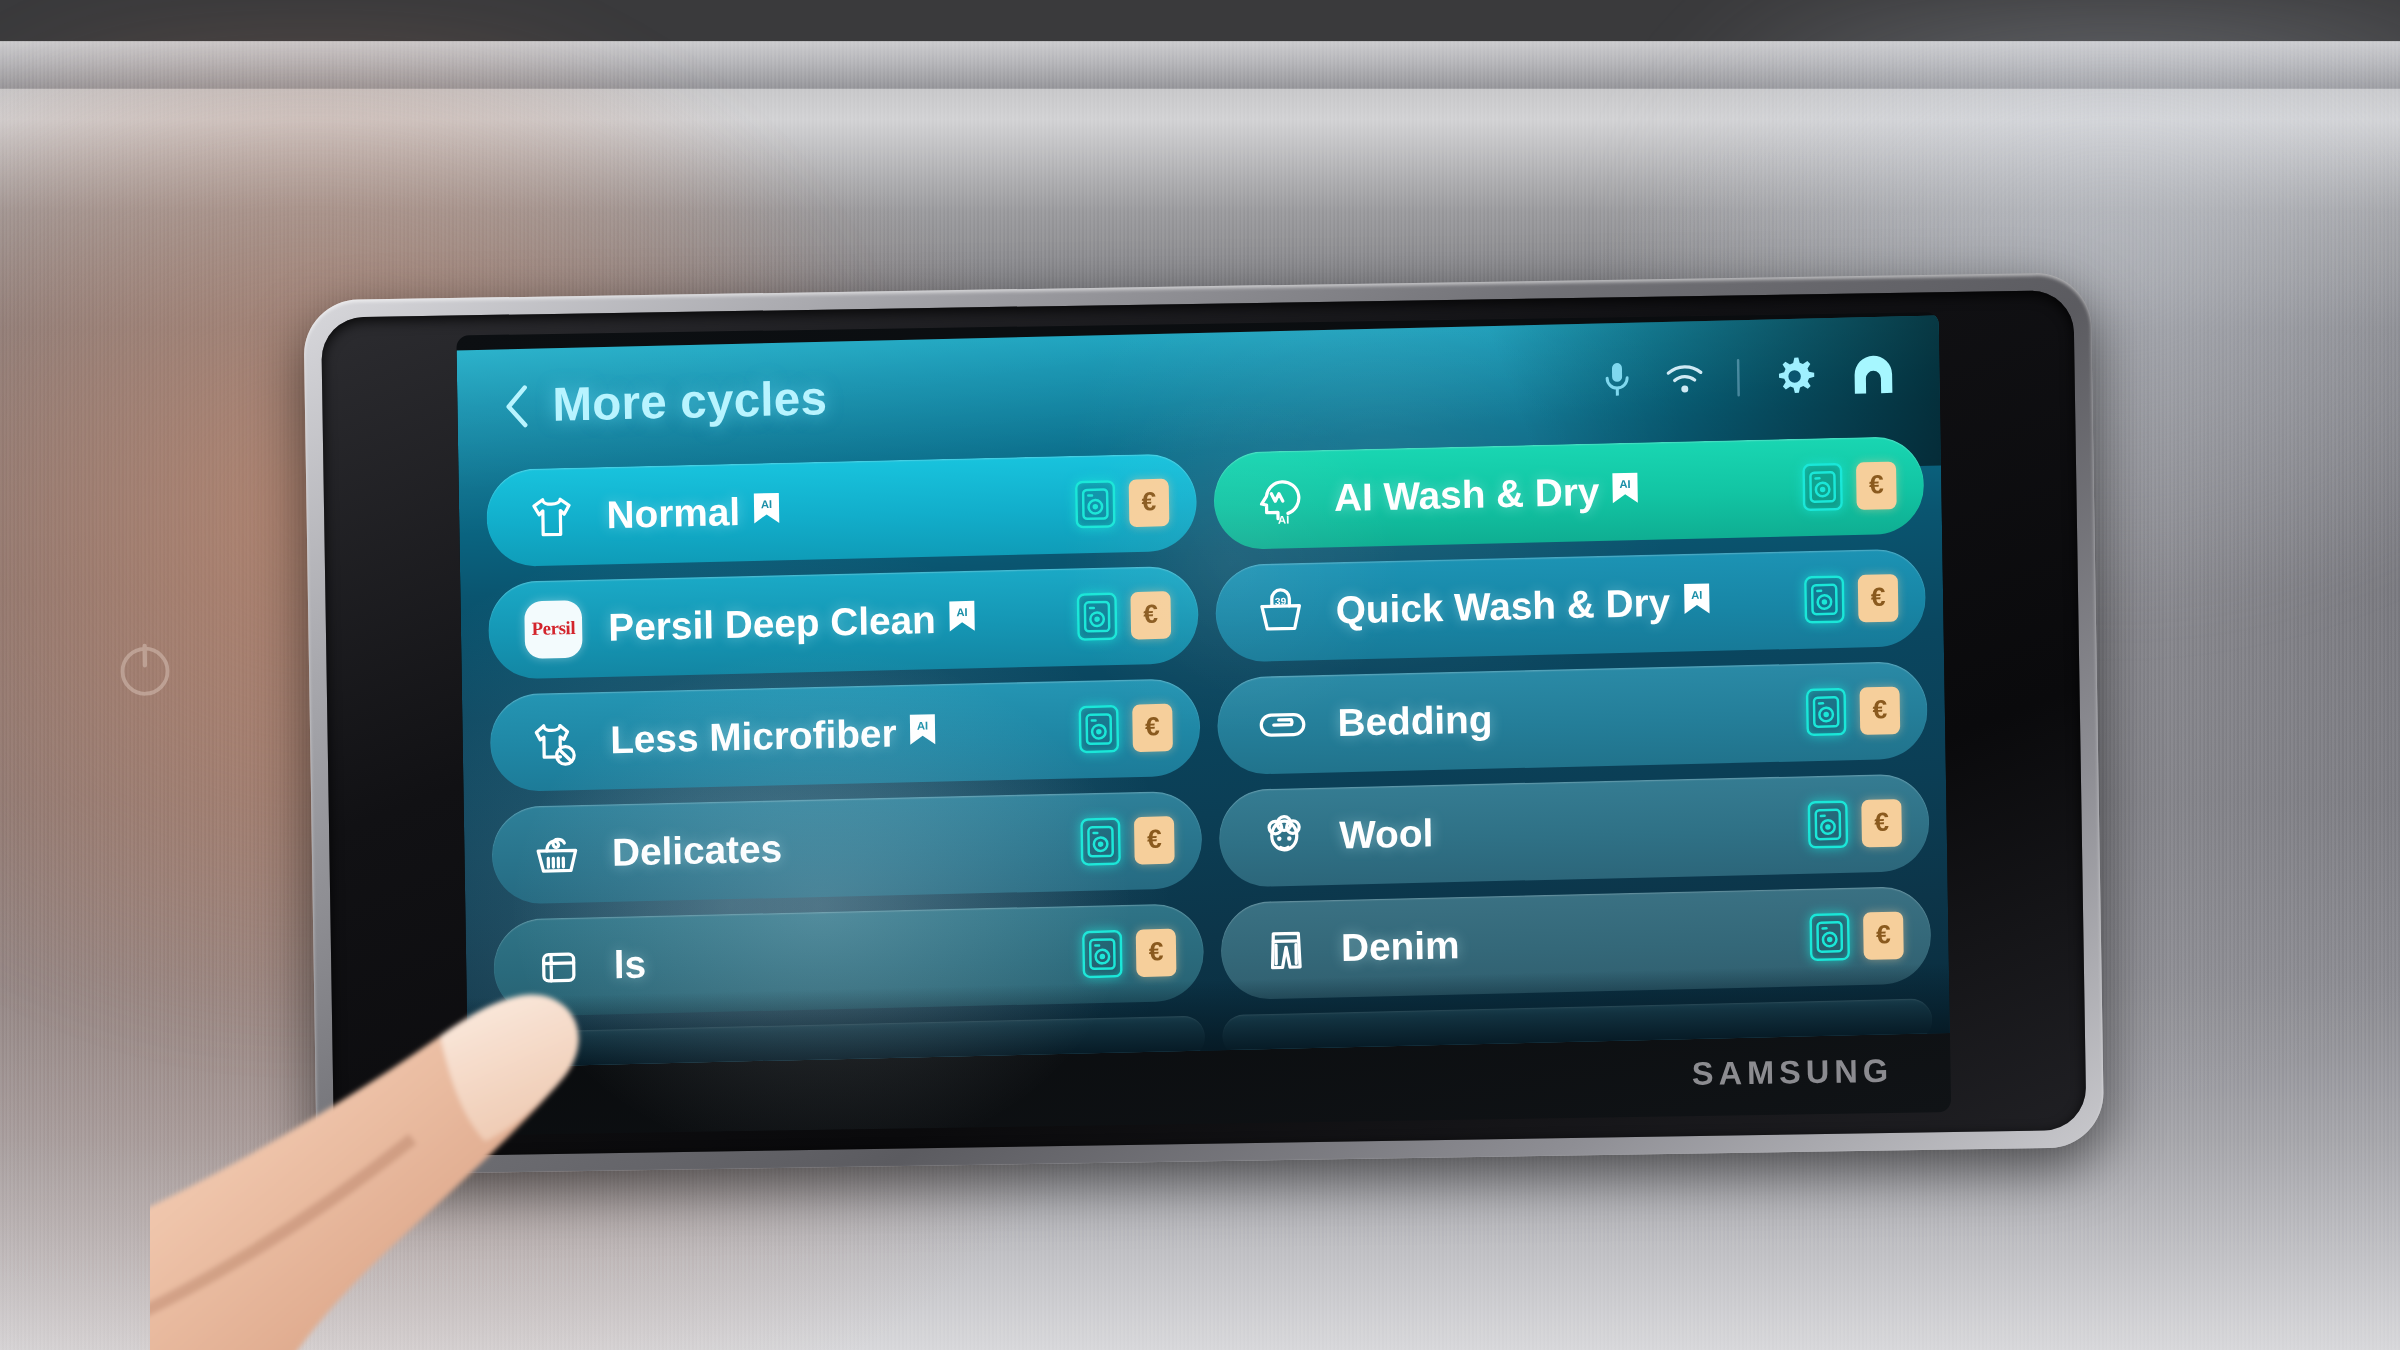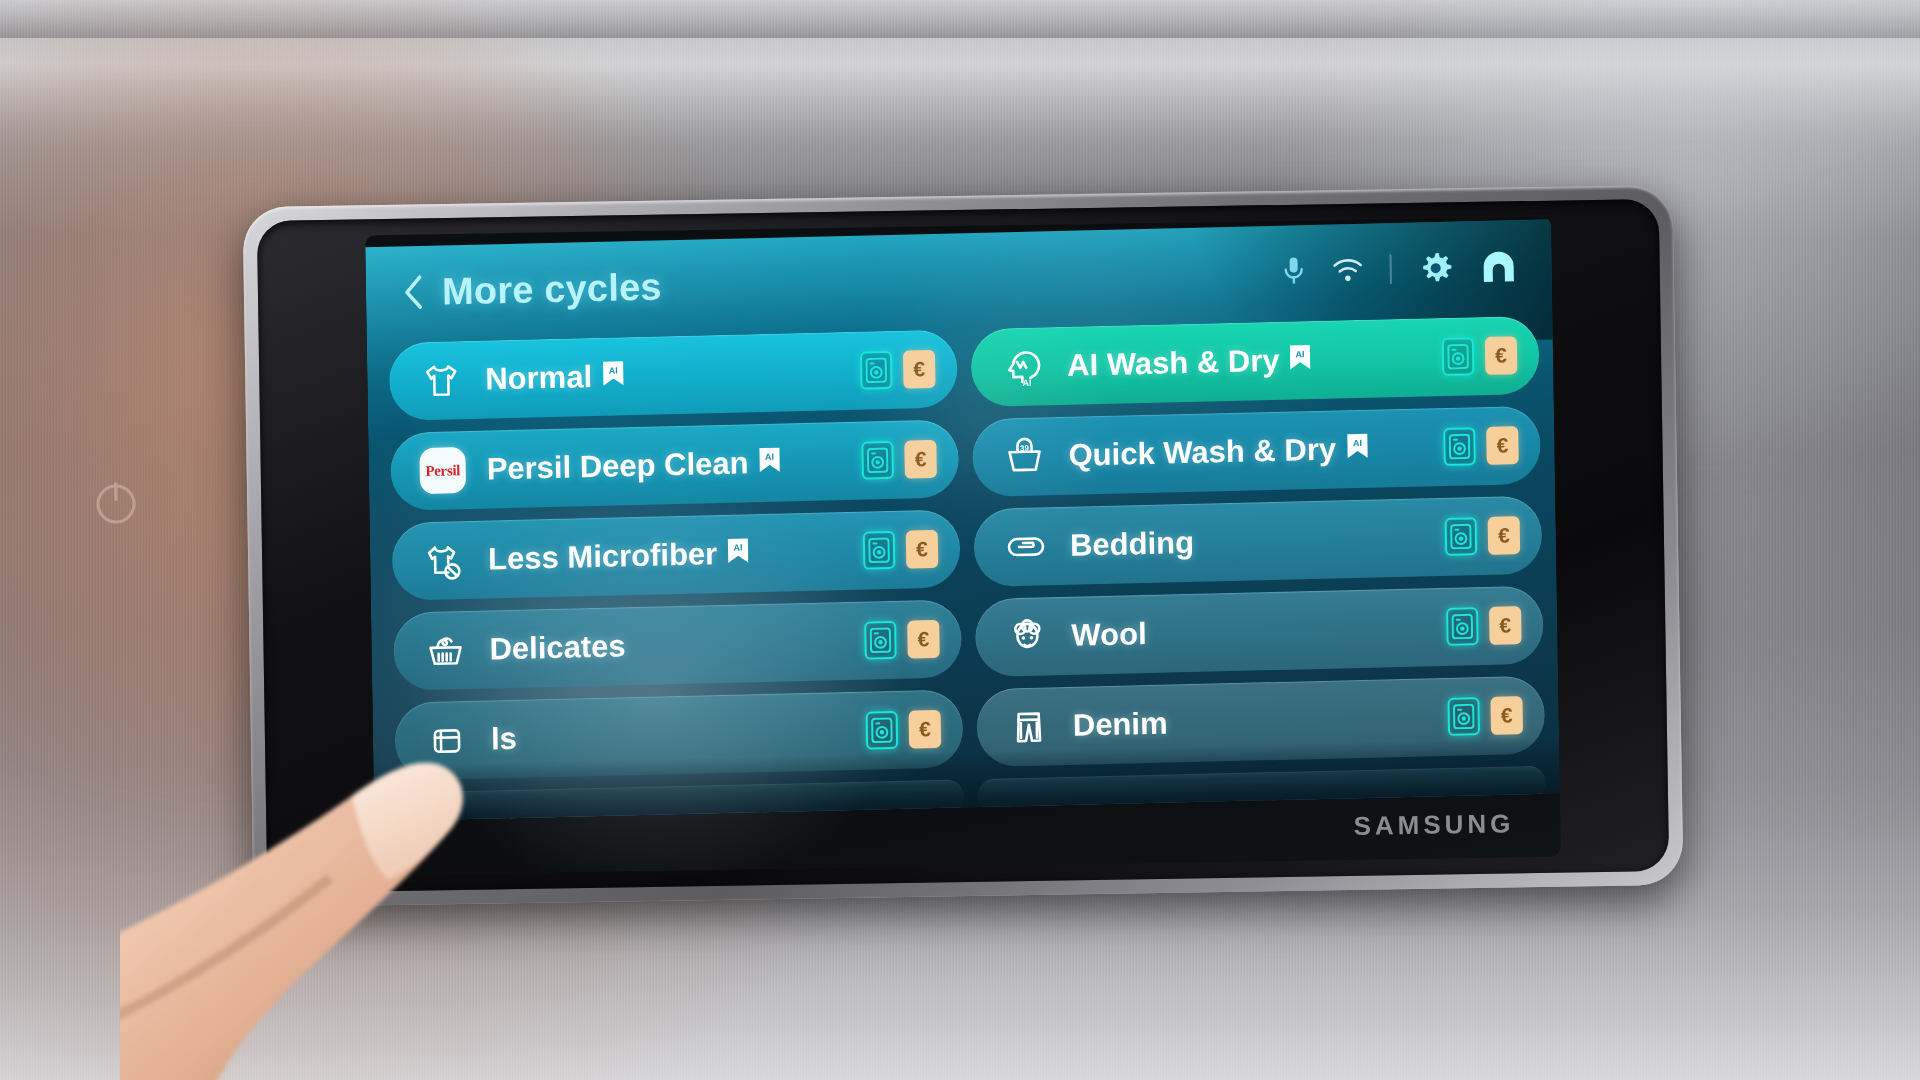--- a/index.html
+++ b/index.html
@@ -10,20 +10,21 @@
   }
 
   
   #appliance {
     position:absolute; inset:0;
     background:
       radial-gradient(ellipse 60% 90% at 14% 55%, rgba(176,126,104,0.55), rgba(176,126,104,0) 62%),
       radial-gradient(ellipse 40% 70% at 86% 40%, rgba(205,205,210,0.30), rgba(205,205,210,0) 60%),
       linear-gradient(180deg,#b9b9bb 0%, #d2d2d4 6%, #9b9b9e 13%, #7b7b80 22%, #6e6e74 42%,
                       #76767c 58%, #8a8a90 72%, #a6a6ab 84%, #c2c2c6 93%, #d8d8db 100%);
+    margin-top: 33px;
   }
   
   #brush {
     position:absolute; inset:0;
     background:repeating-linear-gradient(90deg,
       rgba(255,255,255,0.045) 0px, rgba(255,255,255,0.045) 1px,
       rgba(0,0,0,0.035) 2px, rgba(0,0,0,0.035) 3px);
     mix-blend-mode:overlay; pointer-events:none;
   }
   #topband {

